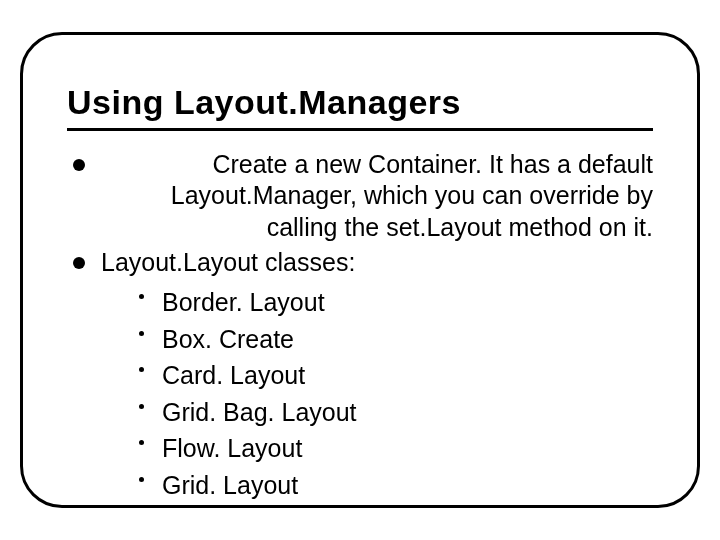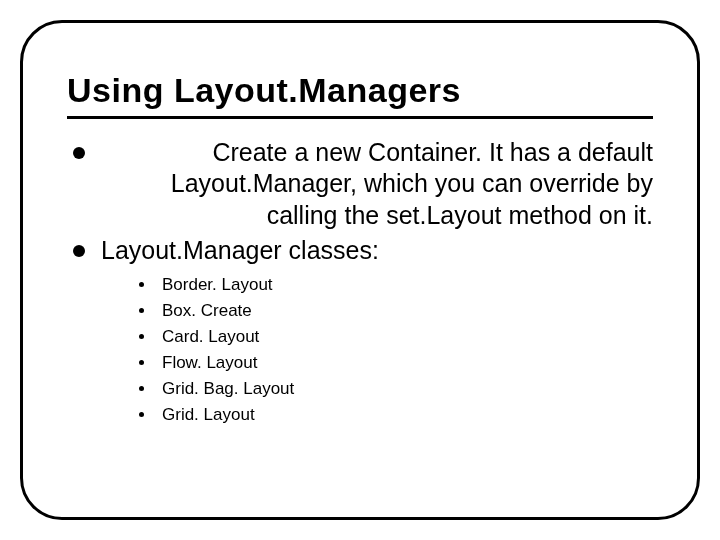--- a/index.html
+++ b/index.html
@@ -9,21 +9,21 @@
     height: 540px;
     background: #fff;
     font-family: Arial, Helvetica, sans-serif;
     color: #000;
   }
   .slide {
     box-sizing: border-box;
     position: relative;
     width: 720px;
     height: 540px;
-    padding: 20px 20px;
+    padding: 32px 20px;
   }
   .frame {
     box-sizing: border-box;
     width: 100%;
     height: 100%;
     border: 3px solid #000;
     border-radius: 42px;
     padding: 36px 44px 28px 44px;
   }
   .title {
@@ -73,61 +73,61 @@
   }
   ul.level2 > li .bullet2 {
     flex: 0 0 auto;
     width: 5px;
     height: 5px;
     border-radius: 50%;
     background: #000;
     margin: 8px 18px 0 4px;
   }
   ul.level2 > li .text2 {
-    font-size: 17px;
+    font-size: 25px;
     line-height: 1.3;
   }
 </style>
 </head>
 <body>
 
 <div class="slide">
   <div class="frame">
     <div class="title">Using Layout.Managers</div>
     <hr class="title-rule">
     <ul class="level1">
       <li>
         <span class="bullet1"></span>
         <span class="text1">Create a new Container.  It has a default Layout.Manager, which you can override by calling the set.Layout method on it.</span>
       </li>
       <li>
         <span class="bullet1"></span>
-        <span class="text1">Layout.Manager classes:</span>
+        <span class="text1">Layout.Layout classes:</span>
       </li>
     </ul>
     <ul class="level2">
       <li>
         <span class="bullet2"></span>
         <span class="text2">Border. Layout</span>
       </li>
       <li>
         <span class="bullet2"></span>
         <span class="text2">Box. Create</span>
       </li>
       <li>
         <span class="bullet2"></span>
         <span class="text2">Card. Layout</span>
       </li>
       <li>
         <span class="bullet2"></span>
-        <span class="text2">Flow. Layout</span>
+        <span class="text2">Grid. Bag. Layout</span>
       </li>
       <li>
         <span class="bullet2"></span>
-        <span class="text2">Grid. Bag. Layout</span>
+        <span class="text2">Flow. Layout</span>
       </li>
       <li>
         <span class="bullet2"></span>
         <span class="text2">Grid. Layout</span>
       </li>
     </ul>
   </div>
 </div>
 
 </body></html>

